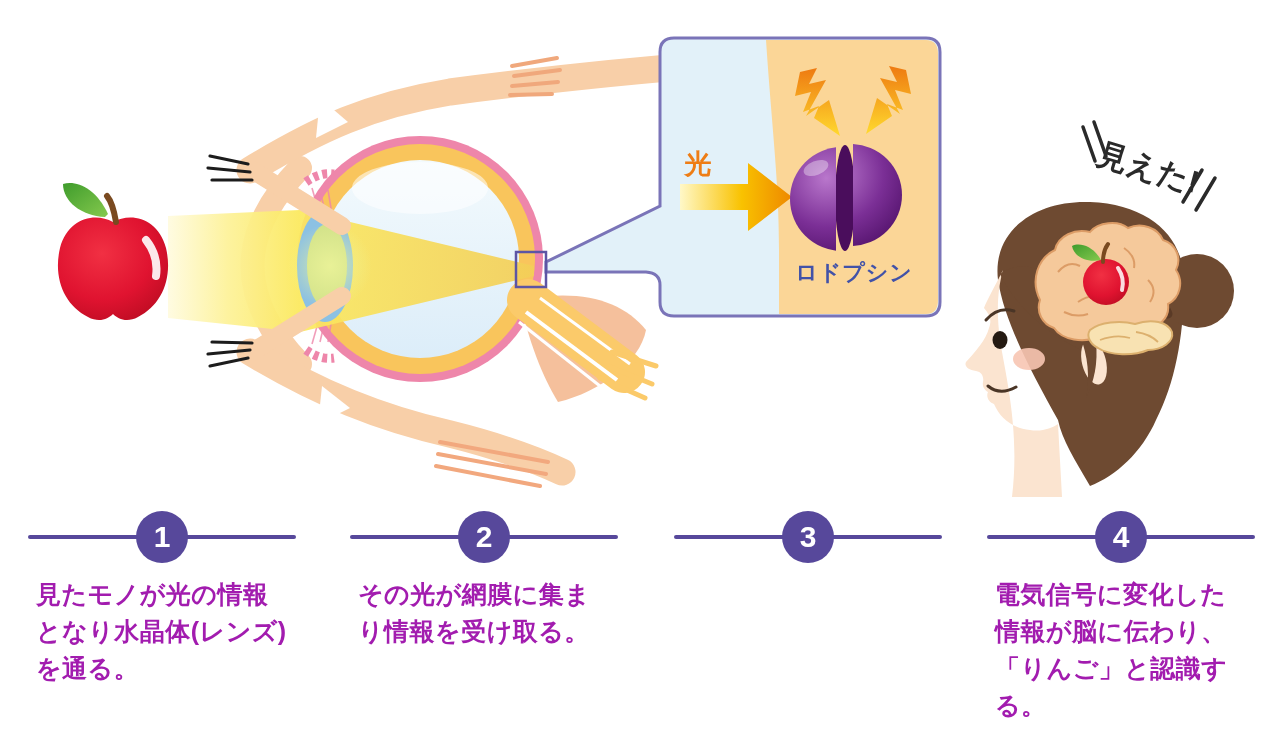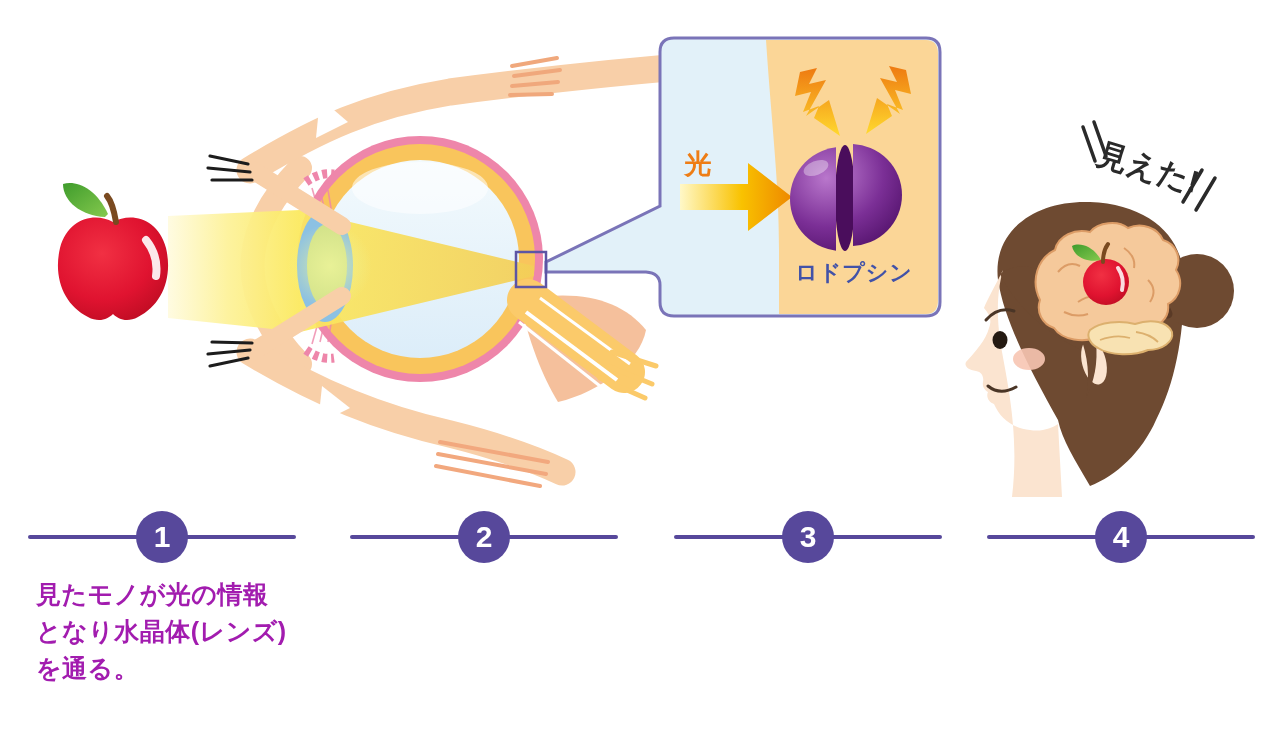--- a/index.html
+++ b/index.html
@@ -263,34 +263,39 @@
 を通る。</p>
     </div>
 
     <div class="step" style="left:350px">
       <div class="step-divider">
         <div class="step-line"></div>
         <div class="step-circle">
           <span>2</span>
         </div>
       </div>
+      <p class="step-text">その光が網膜に集ま
+り情報を受け取る。</p>
     </div>
 
     <div class="step" style="left:674px">
       <div class="step-divider">
         <div class="step-line"></div>
         <div class="step-circle">
           <span>3</span>
         </div>
       </div>
     </div>
 
     <div class="step" style="left:987px">
       <div class="step-divider">
         <div class="step-line"></div>
         <div class="step-circle">
           <span>4</span>
         </div>
       </div>
+      <p class="step-text">電気信号に変化した
+情報が脳に伝わり、
+「りんご」と認識する。</p>
     </div>
 
   </div>
 </div>
 
 </body></html>

